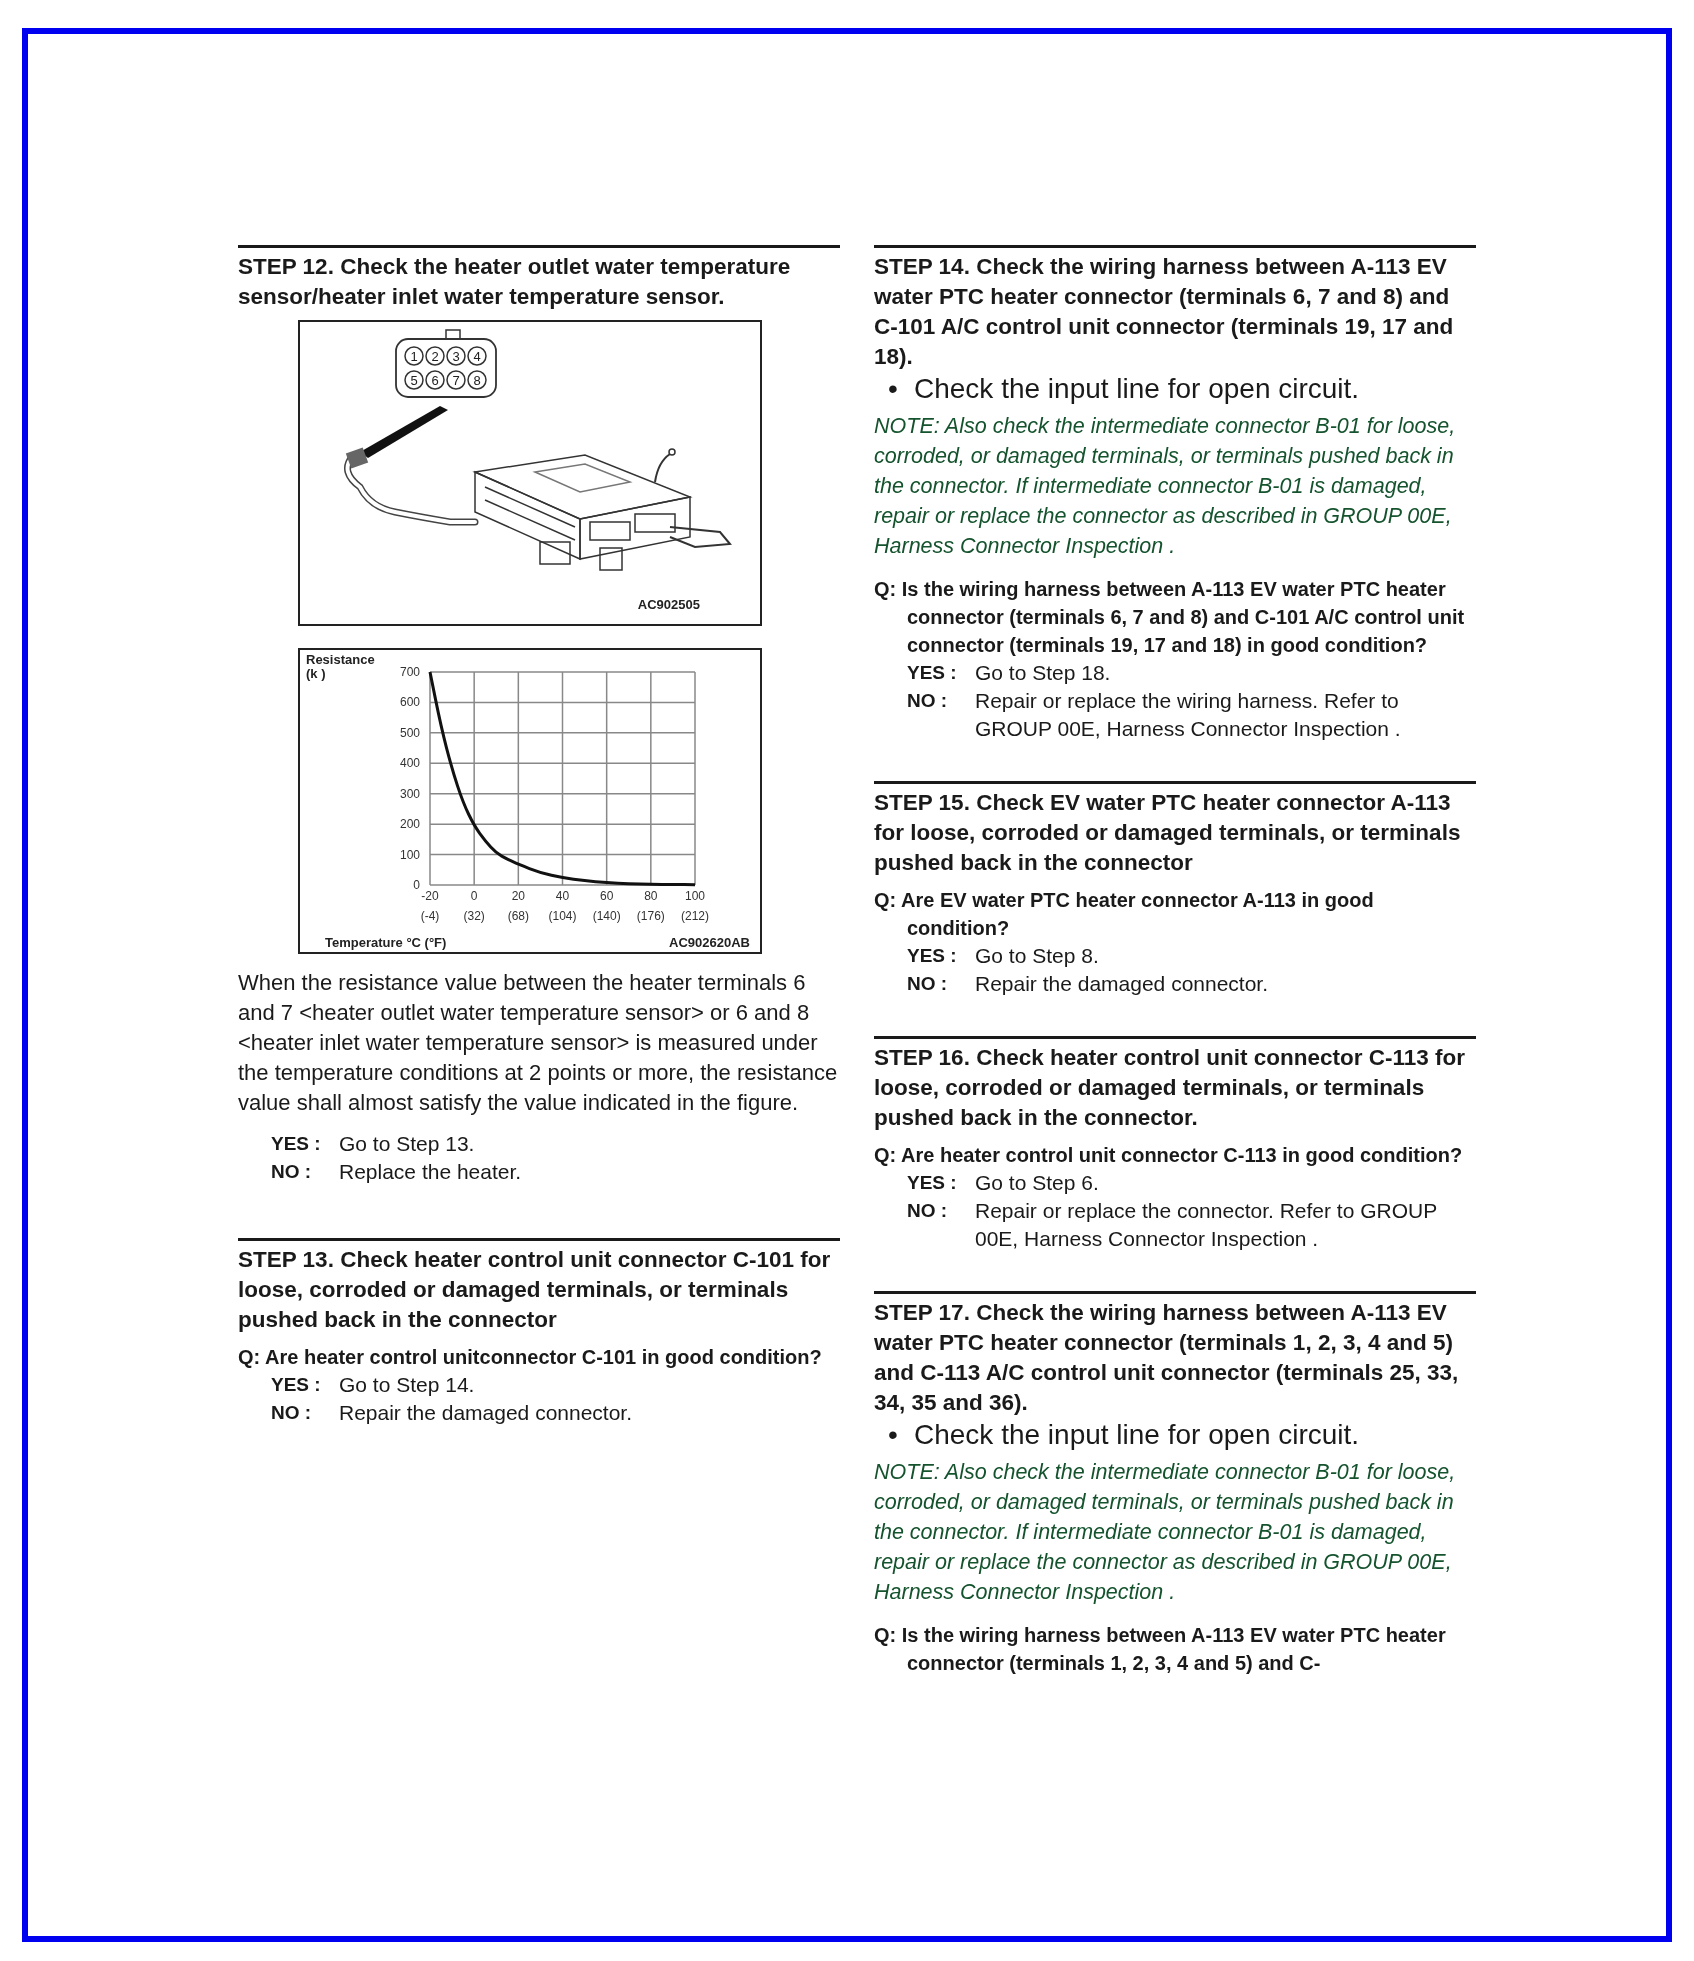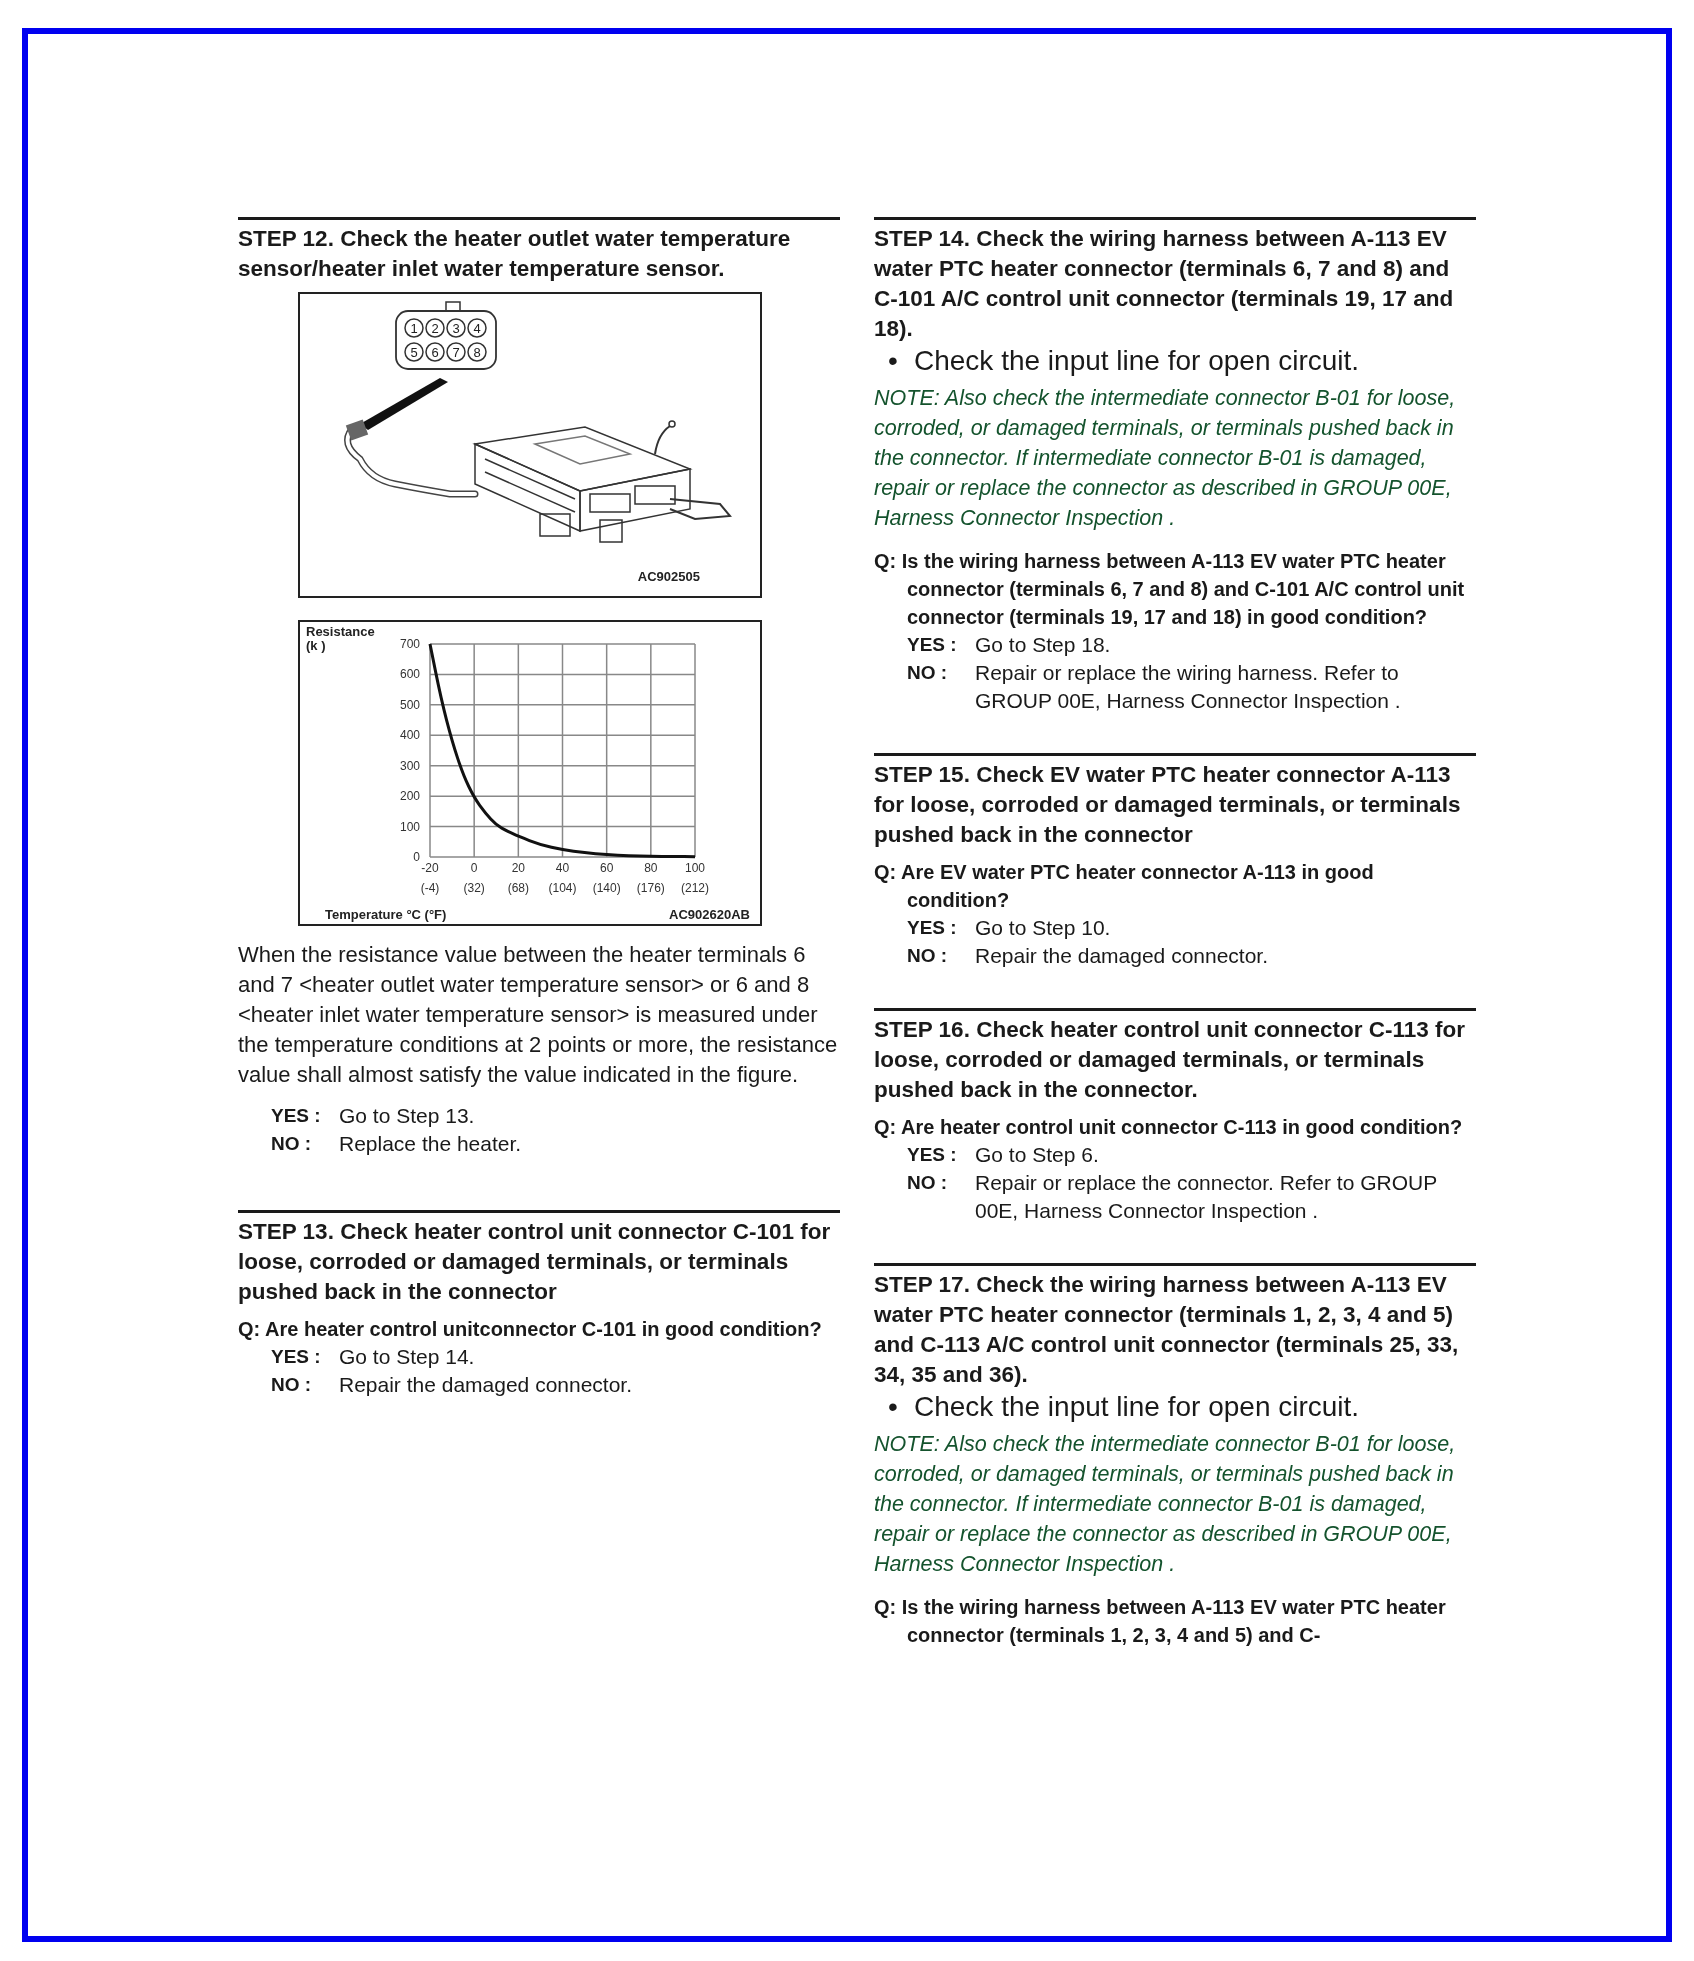--- a/index.html
+++ b/index.html
@@ -1,20 +1,20 @@
 <!DOCTYPE html>
 <html><head>
 <meta charset="utf-8">
 <style>
   html, body { margin: 0; padding: 0; background: #ffffff; }
   body { width: 1694px; height: 1961px; position: relative; overflow: hidden;
          font-family: "Liberation Sans", sans-serif; color: #1a1a1a; }
   .frame { position: absolute; left: 22px; top: 28px; width: 1638px; height: 1902px;
            border: 6px solid #0000f0; background: #fff; }
-  .col { position: absolute; top: 217px; }
+  .col { position: absolute; top: 245px; }
   .col-left { left: 238px; width: 602px; }
   .col-right { left: 874px; width: 602px; }
   .rule { height: 3px; background: #1a1a1a; margin-bottom: 4px; }
   .step-title { font-weight: bold; font-size: 22.5px; line-height: 30px; margin: 0 0 8px 0; }
   .para { font-size: 22px; line-height: 30px; margin: 0 0 12px 0; }
   .bullet { font-size: 28px; line-height: 29px; padding-left: 14px; margin: 0 0 8px 0; }
   .bullet .dot { display: inline-block; width: 26px; }
   .note { font-style: italic; font-size: 21.5px; line-height: 30px; color: #14532d; margin: 0 0 14px 0; }
   .q { font-size: 20px; line-height: 28px; }
   .q-line { font-weight: bold; padding-left: 33px; text-indent: -33px; }
@@ -190,21 +190,21 @@
     </div>
   </div>
 
   <div class="section">
     <div class="rule"></div>
     <div class="step-title">STEP 15. Check EV water PTC heater connector A-113 for loose, corroded or damaged terminals, or terminals pushed back in the connector</div>
     <div class="q">
       <div class="q-line">Q: Are EV water PTC heater connector A-113 in good condition?</div>
       <div class="ans">
         <span class="lbl">YES :</span>
-        <span class="txt">Go to Step 10.</span>
+        <span class="txt">Go to Step 8.</span>
       </div>
       <div class="ans">
         <span class="lbl">NO :</span>
         <span class="txt">Repair the damaged connector.</span>
       </div>
     </div>
   </div>
 
   <div class="section">
     <div class="rule"></div>

